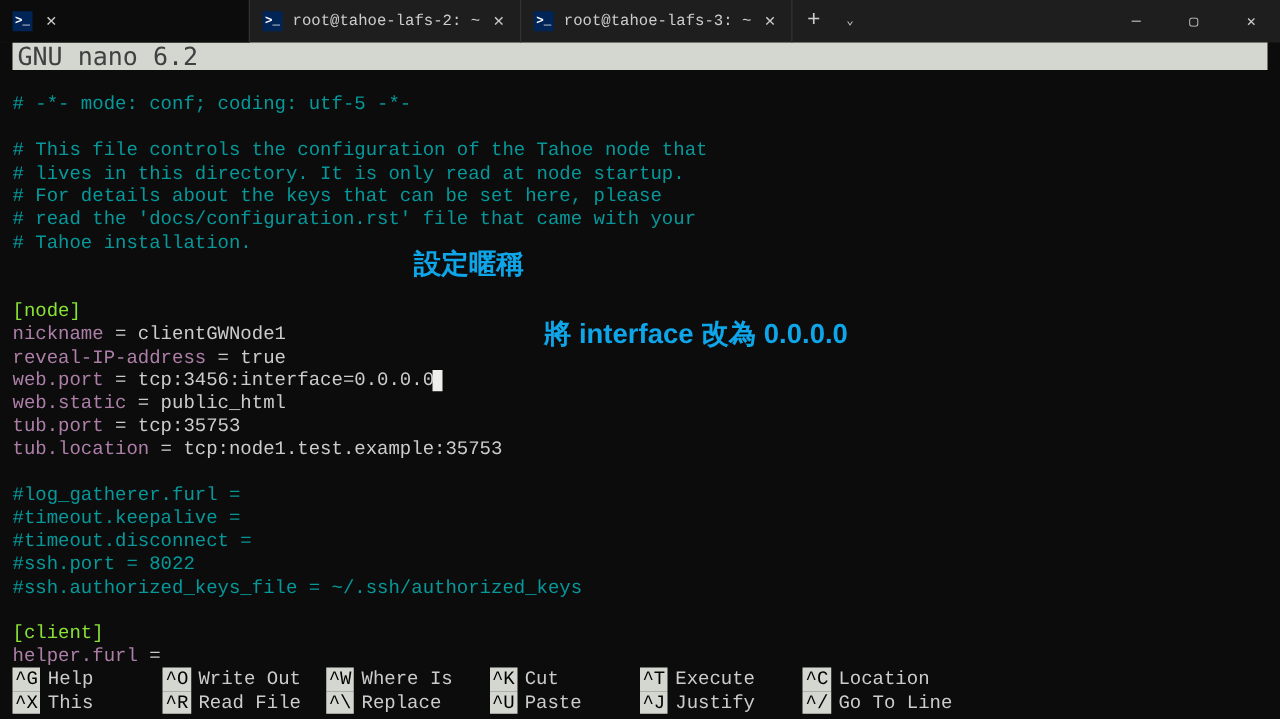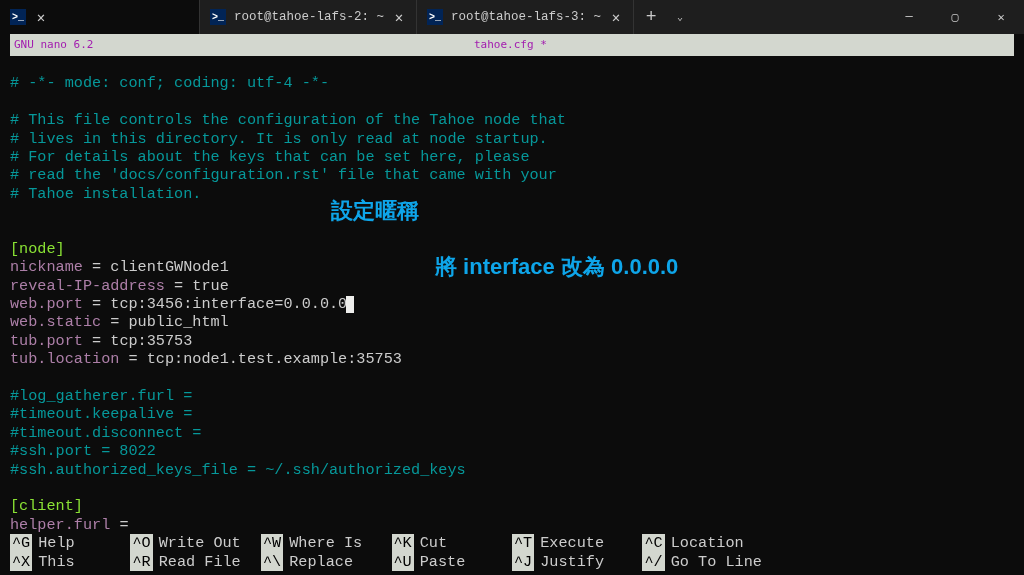--- a/index.html
+++ b/index.html
@@ -44,28 +44,29 @@
   .tab-title { flex: 1; font-size: 12.5px; white-space: nowrap; overflow: hidden; text-overflow: ellipsis; }
   .tab-close { width: 14px; text-align: center; cursor: pointer; }
   .newtab-btn { width: 34px; text-align: center; font-size: 18px; cursor: pointer; }
   .dd-btn { width: 24px; text-align: center; font-size: 10px; cursor: pointer; }
   .spacer { flex: 1; }
   .win-controls { display: flex; }
   .win-btn { width: 46px; height: 34px; display:flex; align-items:center; justify-content:center; font-size:12px; cursor:pointer; }
   
   .nano-header {
     background: #d3d7cf;
-    color: #a21caf;
+    color: #404040;
     display: flex;
     height: 22px;
     line-height: 22px;
     margin: 0 10px;
     padding: 0 4px;
     font-family: Consolas, monospace;
-    font-size: 11px;
+    font-size: 20px;
+    gap: 11px;
   }
   .nano-header .left { width: 460px; }
   .nano-header .center { flex:1; }
   
   .editor {
     padding: 0 10px;
     white-space: pre;
     font-size: 15.2px;
     line-height: 1.21;
     position: relative;
@@ -121,25 +122,24 @@
   <div class="spacer"></div>
   <div class="win-controls">
     <div class="win-btn">—</div>
     <div class="win-btn">▢</div>
     <div class="win-btn">✕</div>
   </div>
 </div>
 
 <div class="nano-header">
   <div class="left">GNU nano 6.2</div>
-  <div class="center">tahoe.cfg *</div>
 </div>
 
 <div class="editor">
-<span class="teal"># -*- mode: conf; coding: utf-4 -*-</span>
+<span class="teal"># -*- mode: conf; coding: utf-5 -*-</span>
 
 <span class="teal"># This file controls the configuration of the Tahoe node that</span>
 <span class="teal"># lives in this directory. It is only read at node startup.</span>
 <span class="teal"># For details about the keys that can be set here, please</span>
 <span class="teal"># read the 'docs/configuration.rst' file that came with your</span>
 <span class="teal"># Tahoe installation.</span>
 
 
 <span class="green">[node]</span>
 <span class="magenta">nickname</span><span> = clientGWNode1</span>

